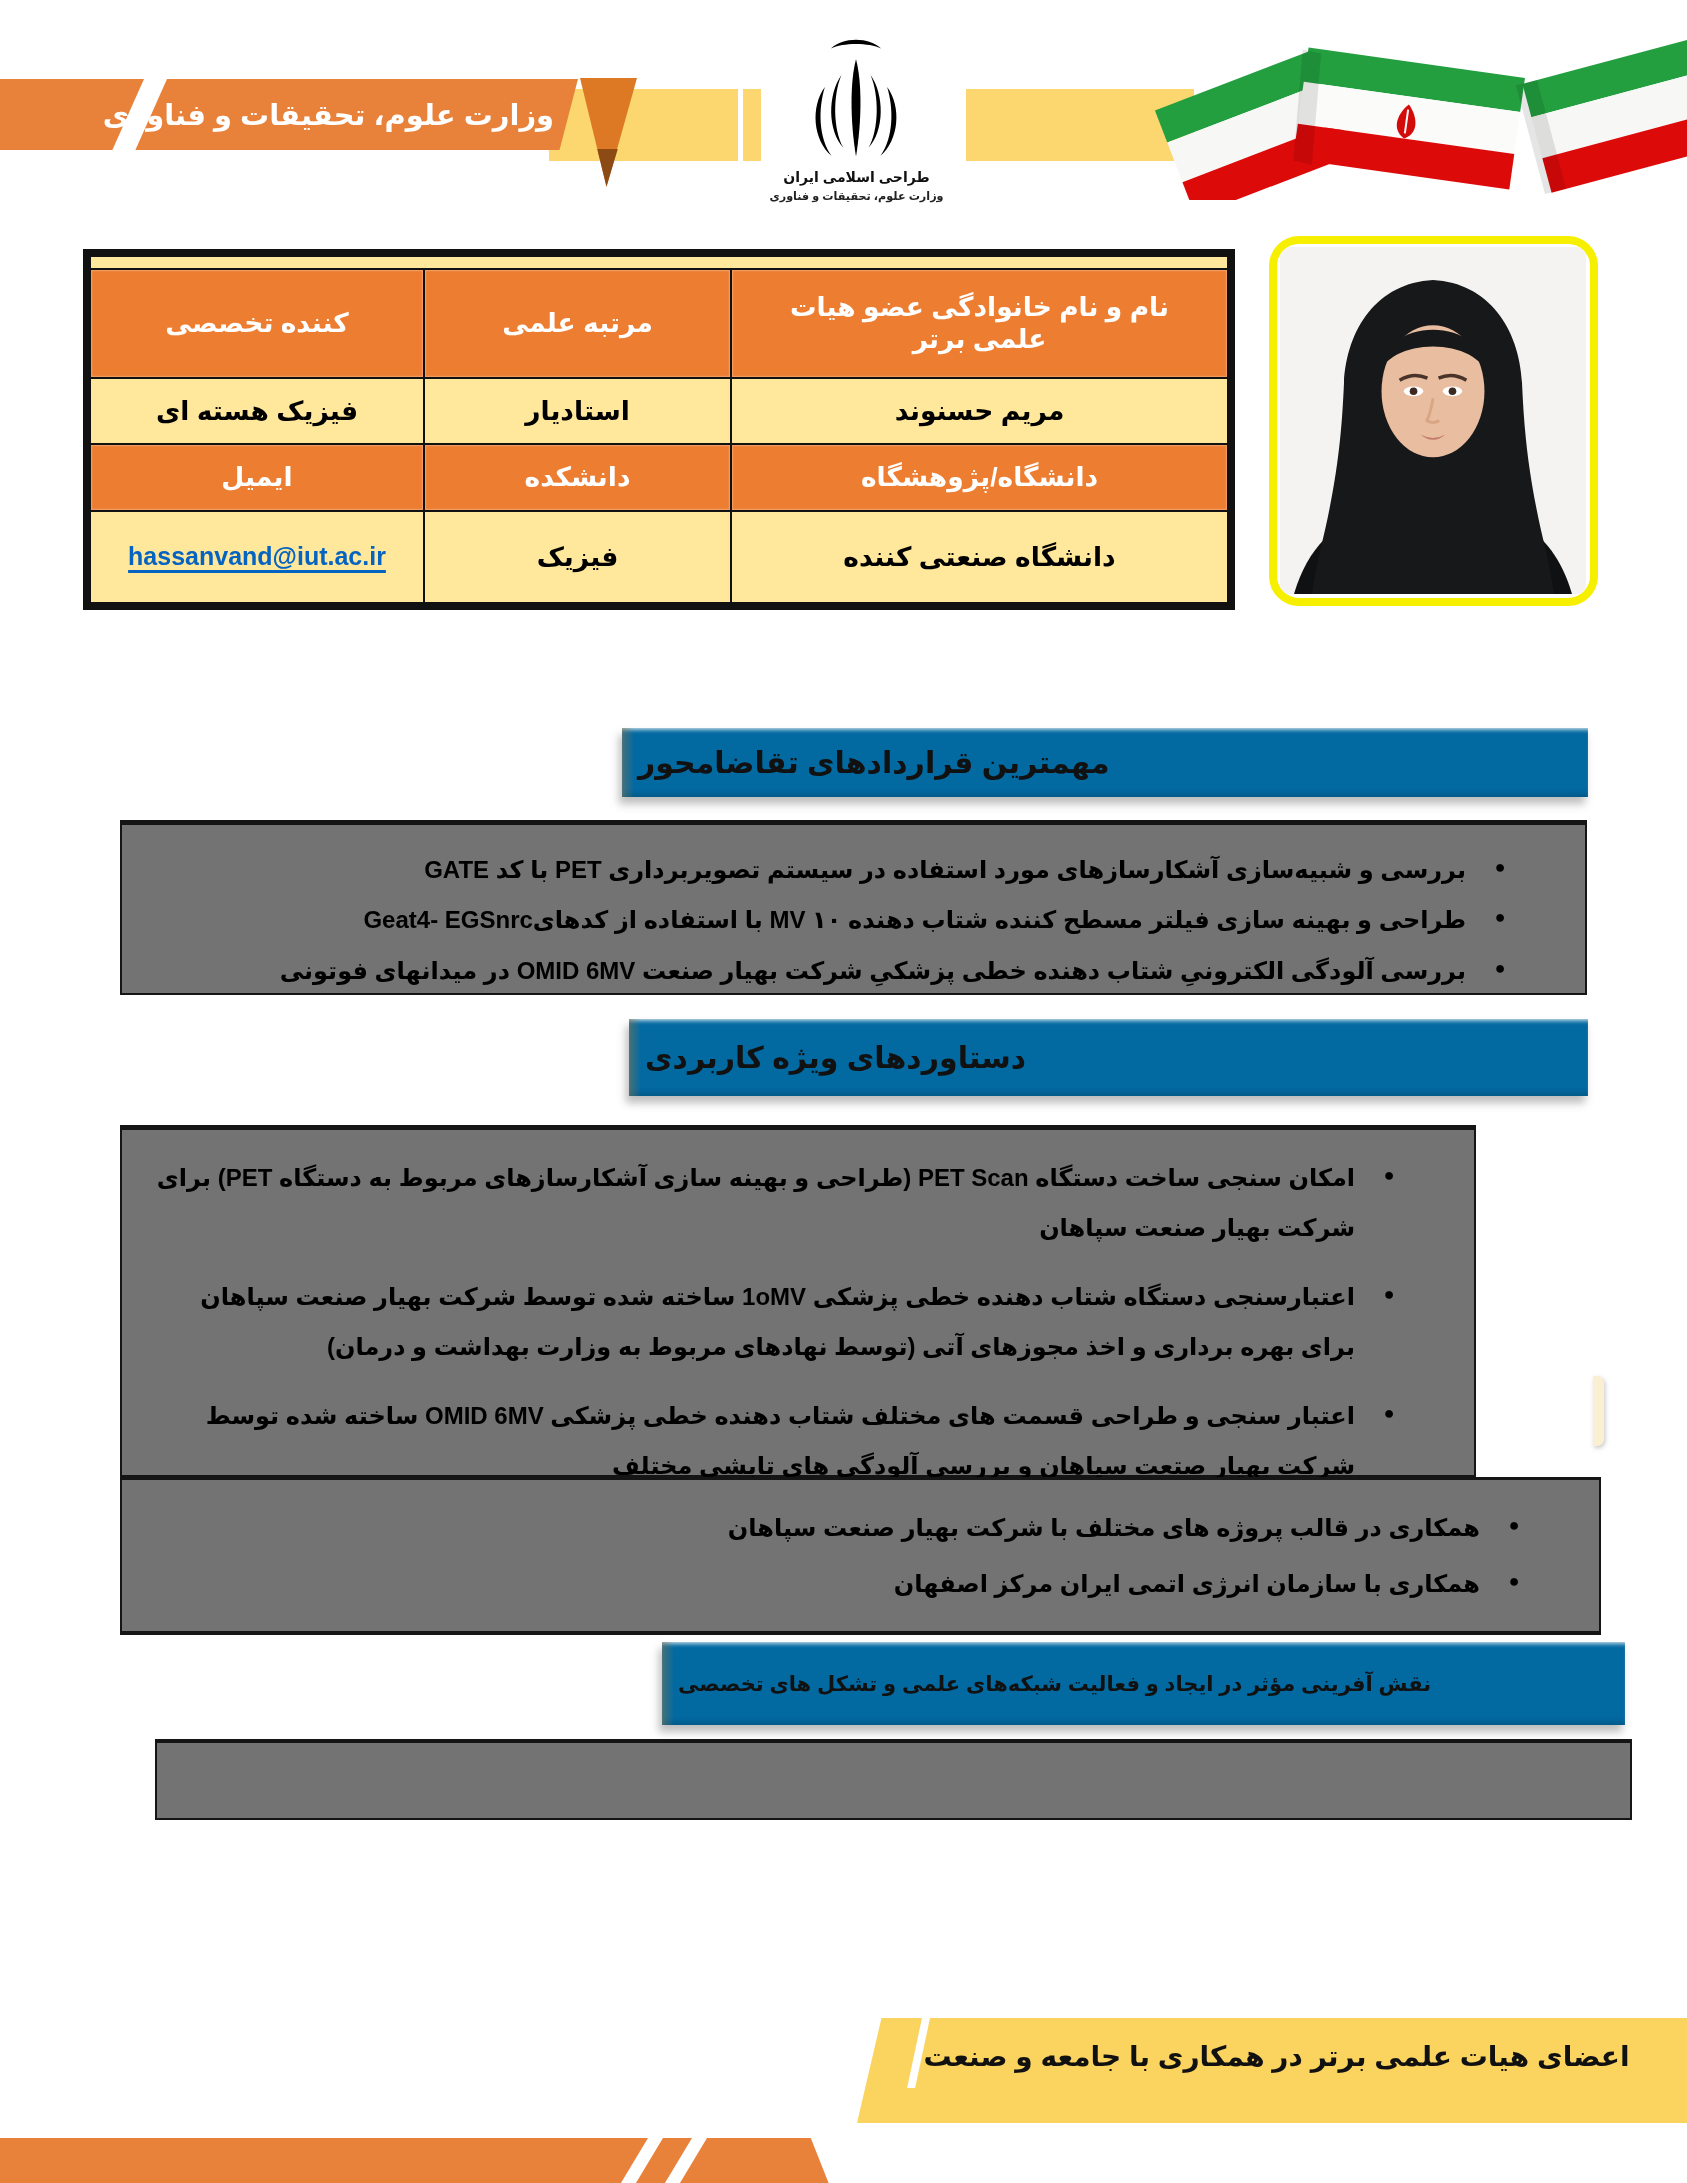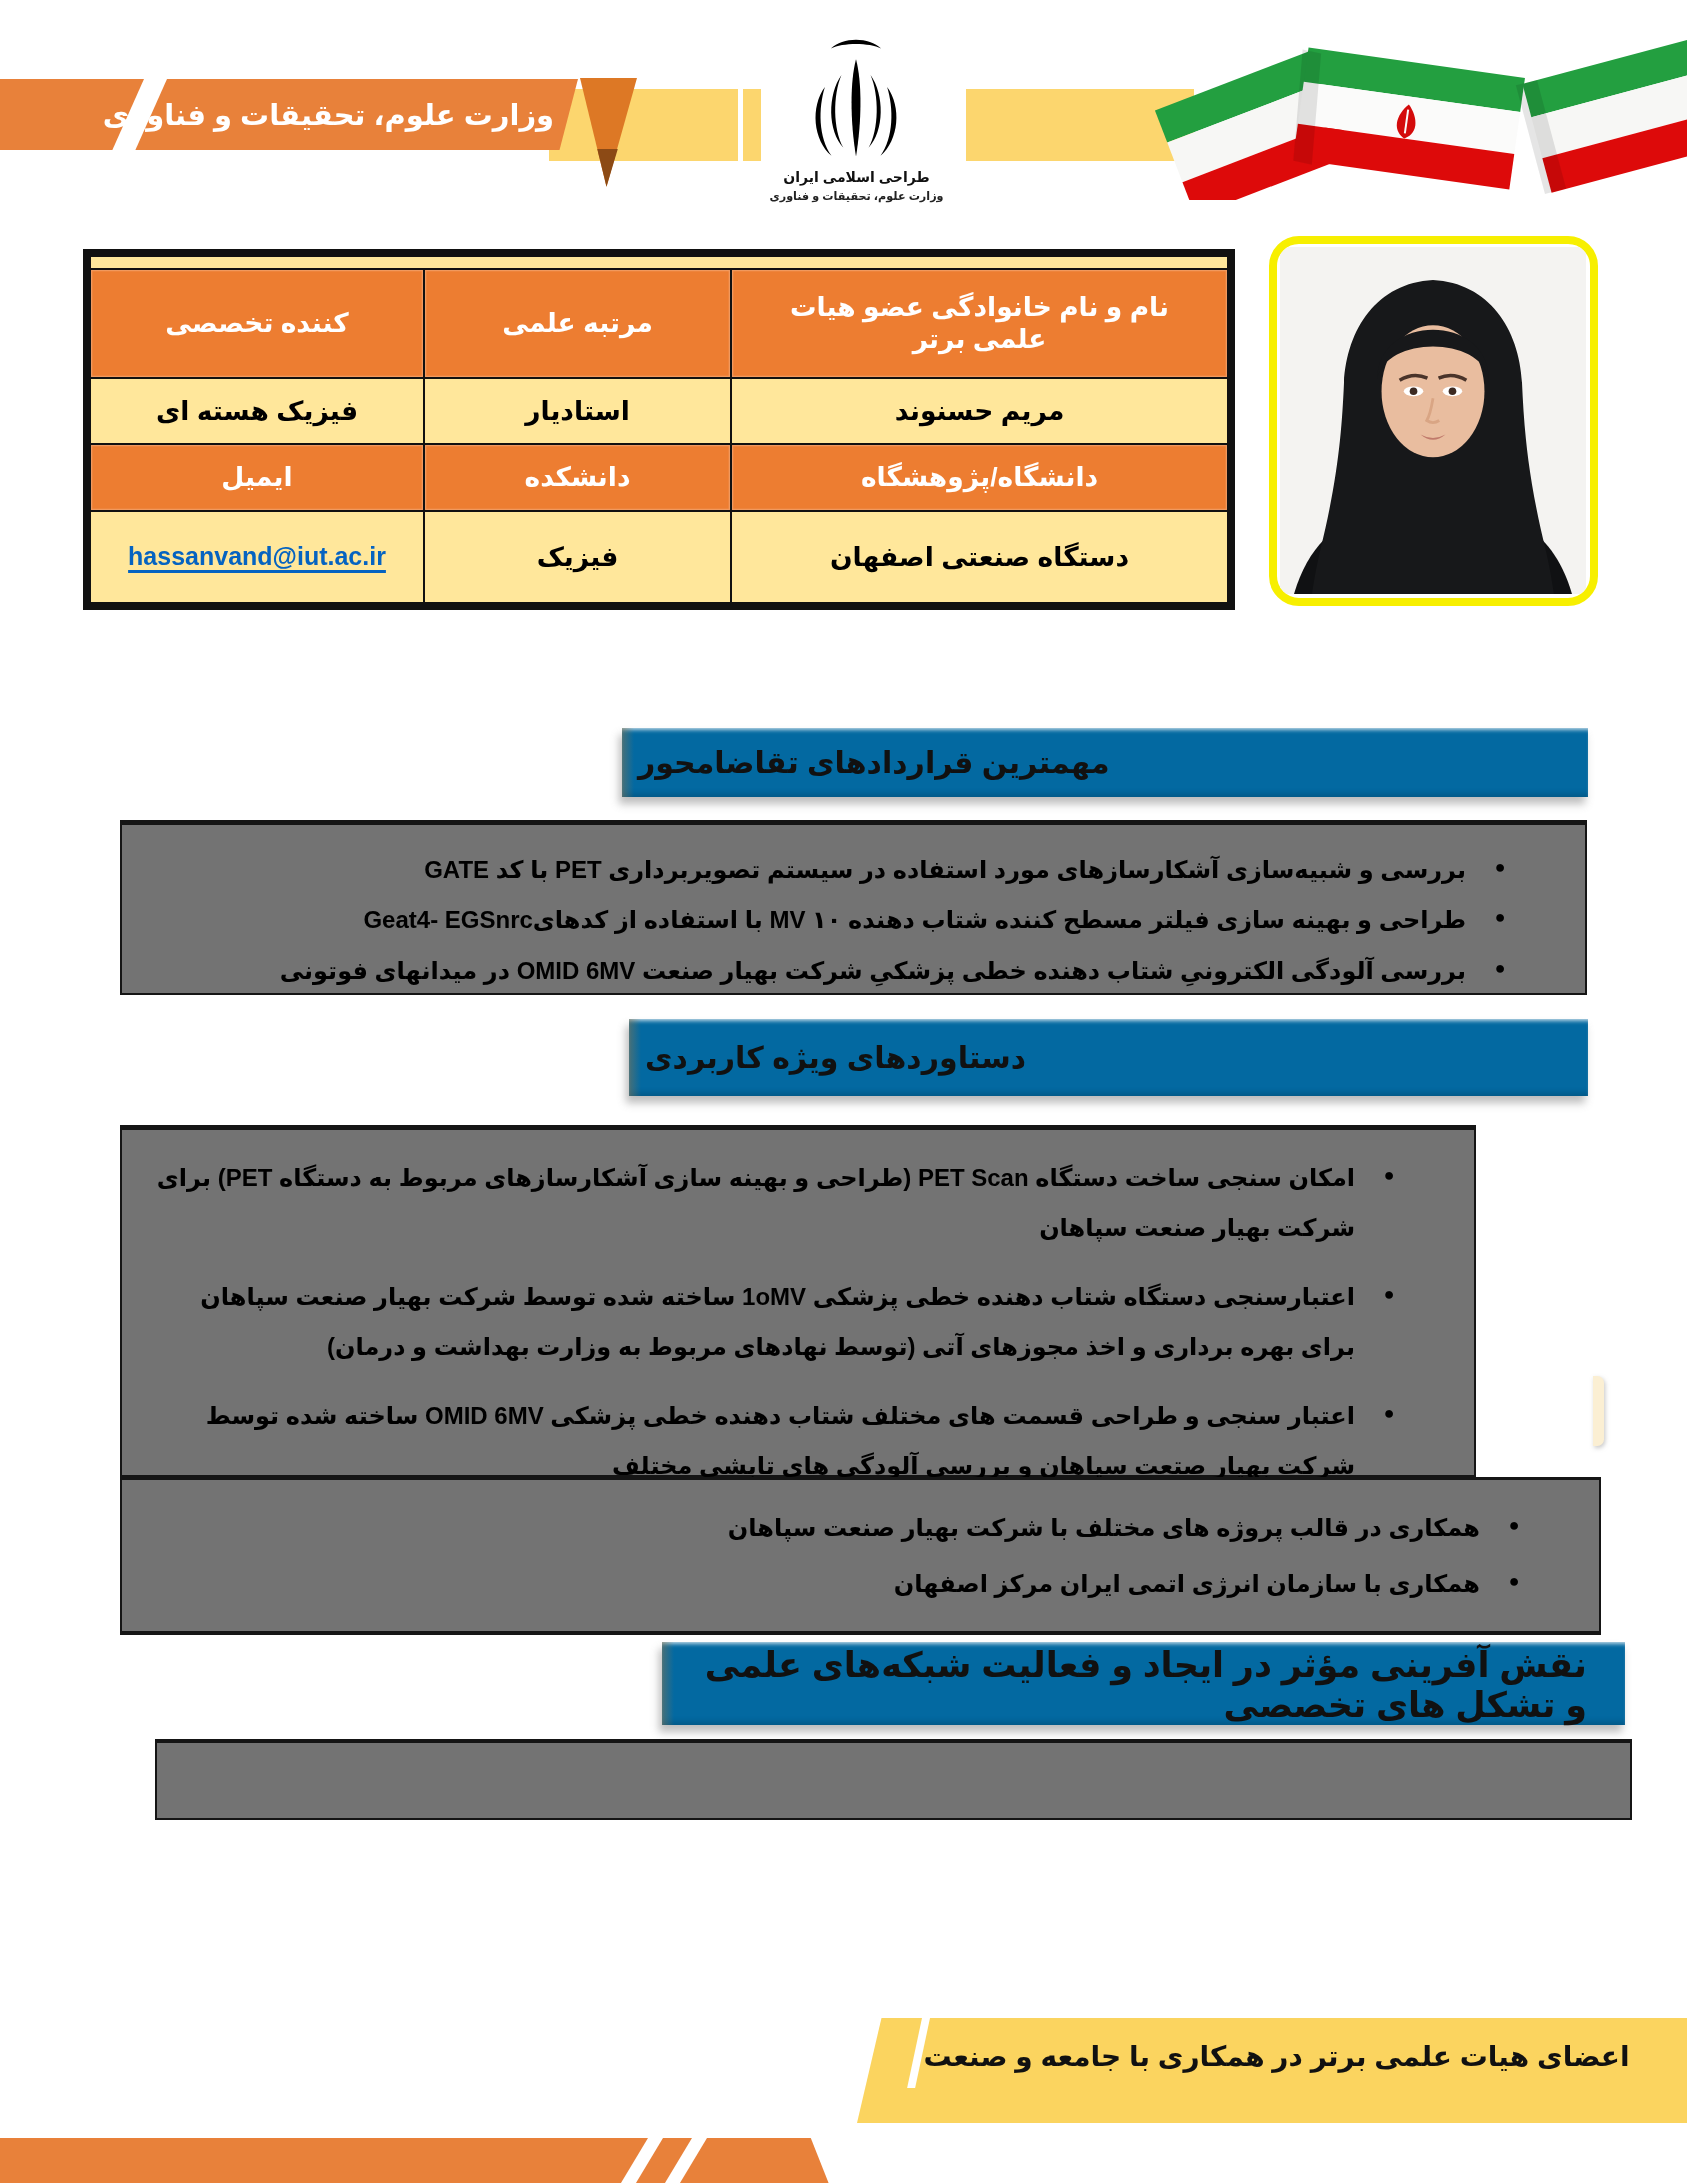--- a/index.html
+++ b/index.html
@@ -52,21 +52,21 @@
     position:absolute; background:#0369a1; display:flex; align-items:center; justify-content:flex-end;
     padding:0 38px 0 16px; box-sizing:border-box; direction:rtl; color:#111; z-index:2;
     box-shadow:inset 0 4px 4px -2.6px rgba(255,255,255,.85), inset 0 -6px 6px -3.3px rgba(0,0,0,.18), -3.3px 6.6px 8px rgba(110,110,110,.45);
   }
   .banner::before{
     content:""; position:absolute; left:0; top:0; bottom:0; width:12px;
     background:linear-gradient(to right, rgba(140,120,80,.5), rgba(255,255,255,0));
   }
   .banner1{left:622px; top:728px; width:966px; height:69px; font-size:30px;}
   .banner2{left:629px; top:1019px; width:959px; height:77px; font-size:30px;}
-  .banner3{left:662px; top:1642px; width:963px; height:83px; font-size:35px;align-items:flex-end;}
+  .banner3{left:662px; top:1642px; width:963px; height:83px; font-size:21px;}
   
   .contentbox{
     position:absolute; background:#737373; border:2px solid #151515; border-top-width:5.3px;
     box-sizing:border-box; z-index:2;
   }
   .box1{left:120px; top:820px; width:1467px; height:175px;}
   .box2{left:120px; top:1125px; width:1356px; height:353px; border-bottom-width:3.3px;}
   .box3{left:120px; top:1477px; width:1481px; height:158px; border-top-width:3.3px; border-bottom-width:4px;}
   .box-empty{left:155px; top:1739px; width:1477px; height:81px; border-top-width:4px;}
   .blist{
@@ -164,21 +164,21 @@
     <div class="cell orange">کننده تخصصی</div>
 
     <div class="cell cream">مریم حسنوند</div>
     <div class="cell cream">استادیار</div>
     <div class="cell cream">فیزیک هسته ای</div>
 
     <div class="cell orange">دانشگاه/پژوهشگاه</div>
     <div class="cell orange">دانشکده</div>
     <div class="cell orange">ایمیل</div>
 
-    <div class="cell cream">دستگاه صنعتی اصفهان</div>
+    <div class="cell cream">دانشگاه صنعتی کننده</div>
     <div class="cell cream">فیزیک</div>
     <div class="cell cream">
       <a class="email-link">hassanvand@iut.ac.ir</a>
     </div>
   </div>
 
   <div class="photo-frame">
     <svg viewBox="0 0 440 500" preserveAspectRatio="xMidYMid slice">
       <rect x="0" y="0" width="440" height="500" fill="#f4f3f1"></rect>
       <path d="M20,500 C40,430 80,400 120,385 L320,385 C360,400 400,430 420,500 Z" fill="#101113"></path>

